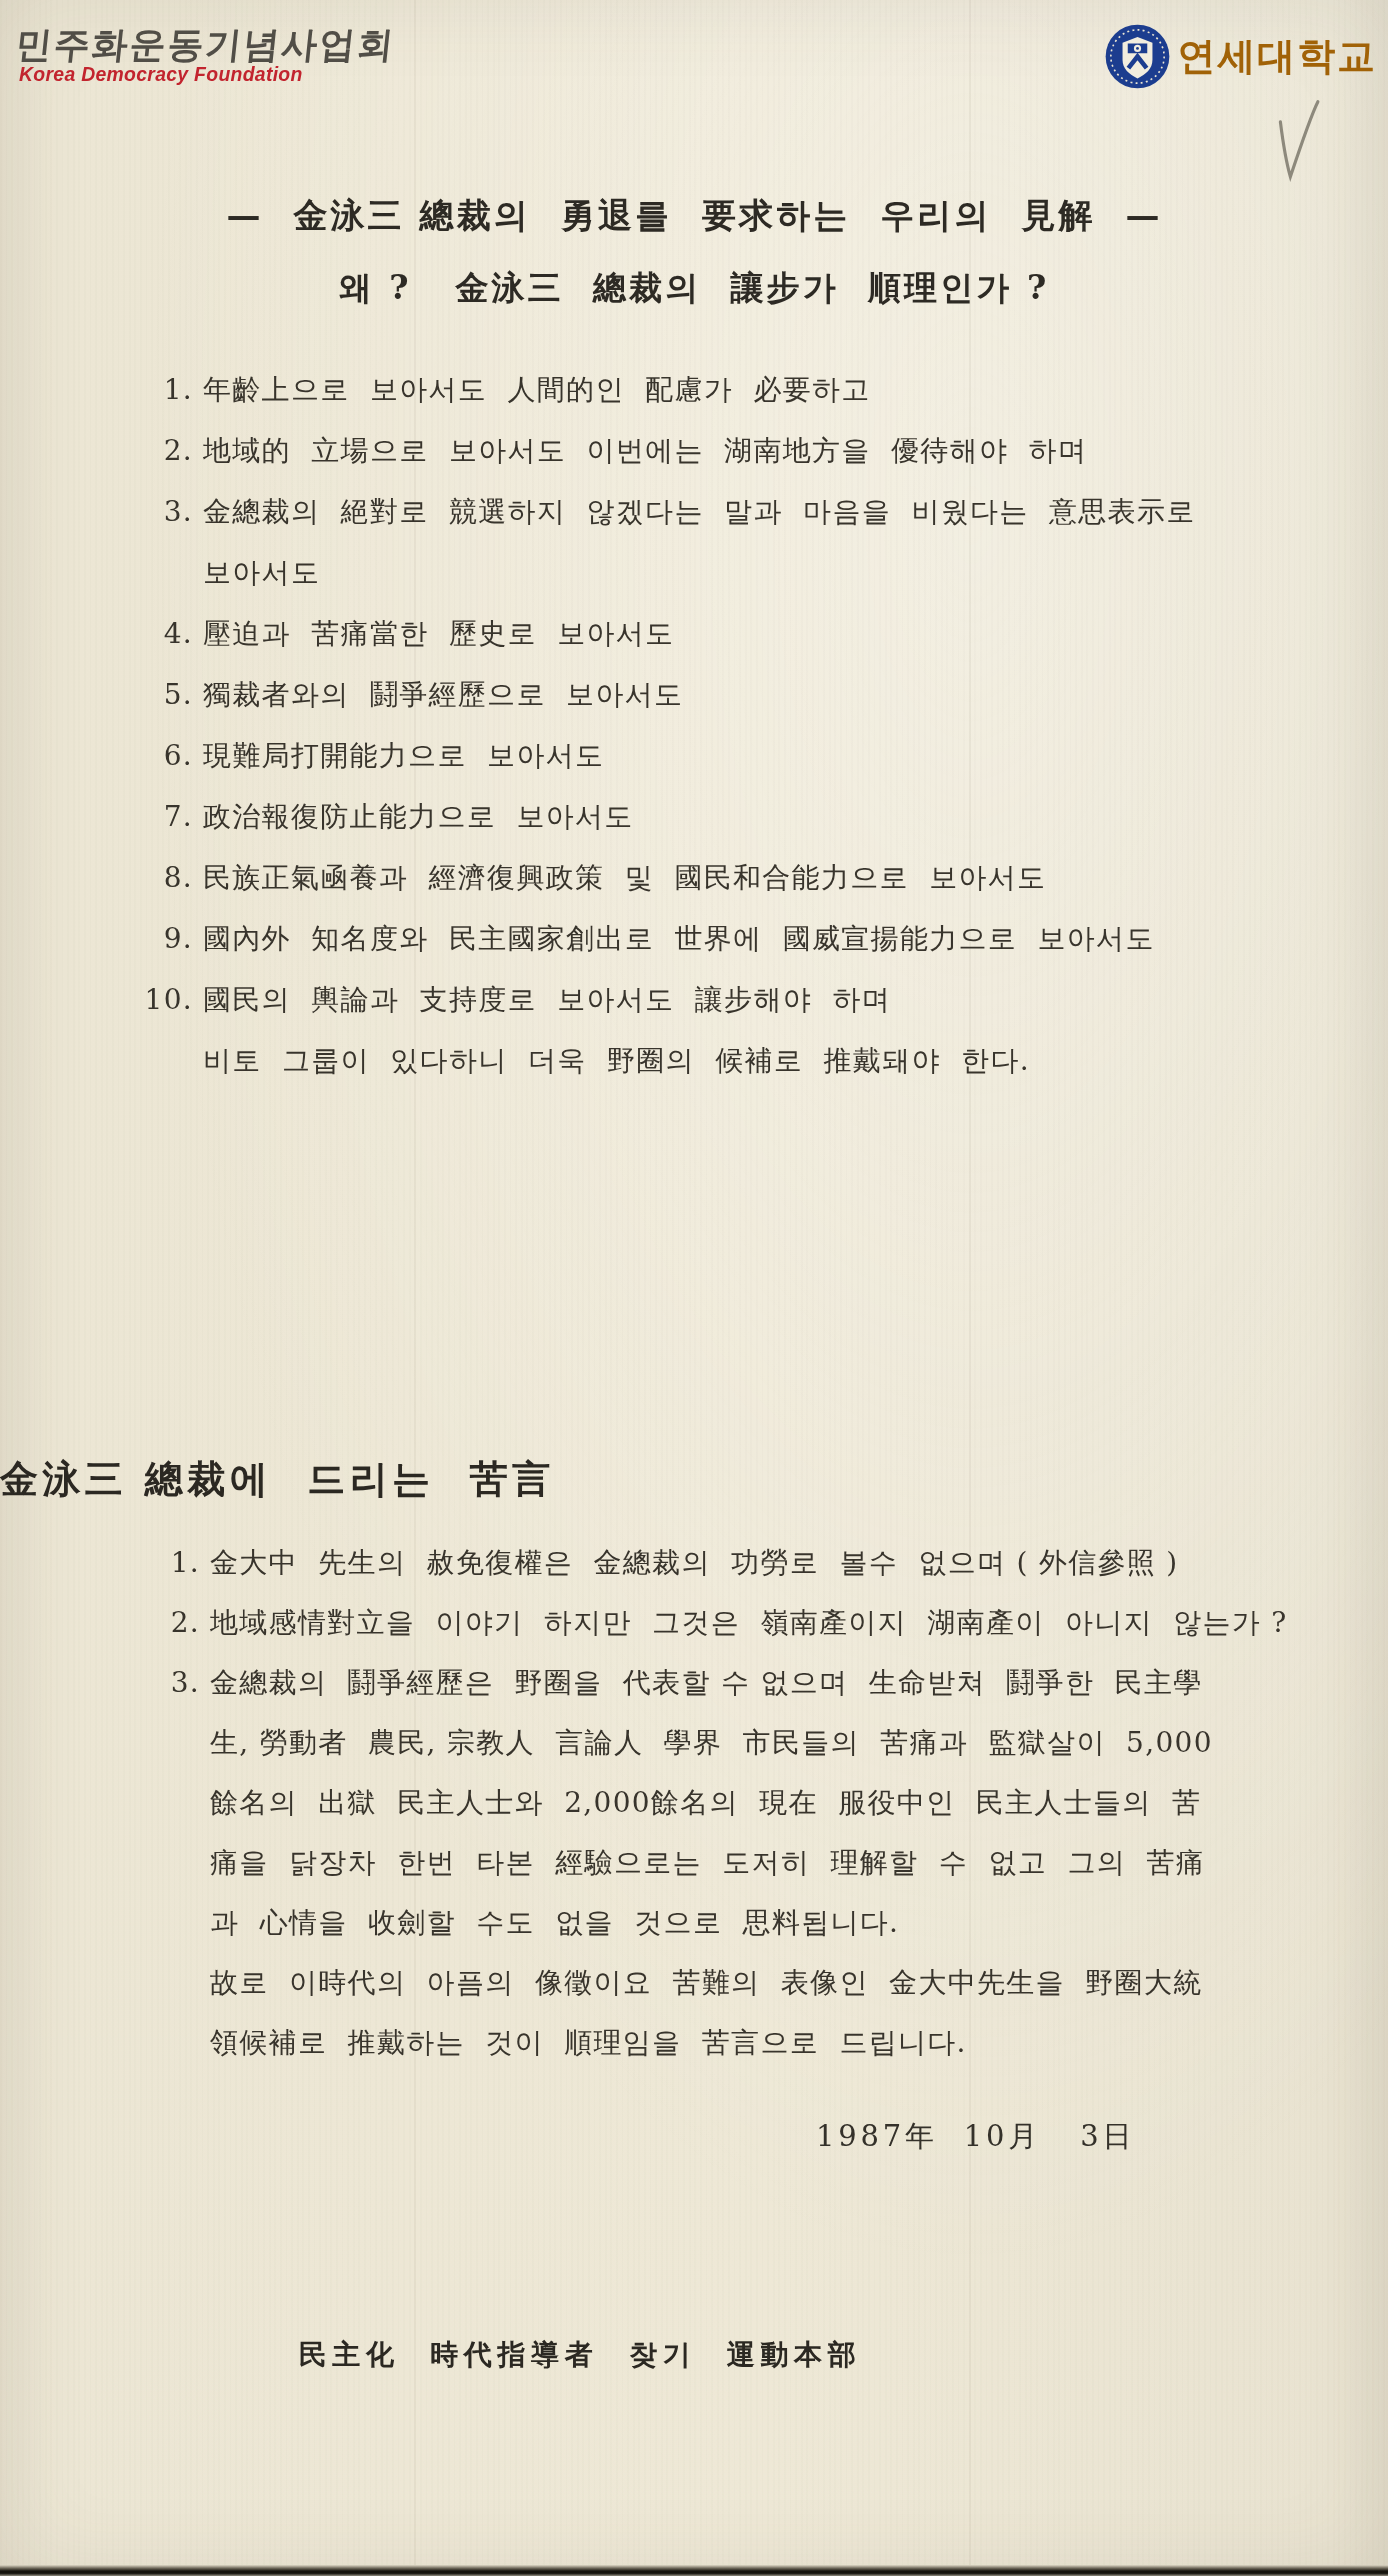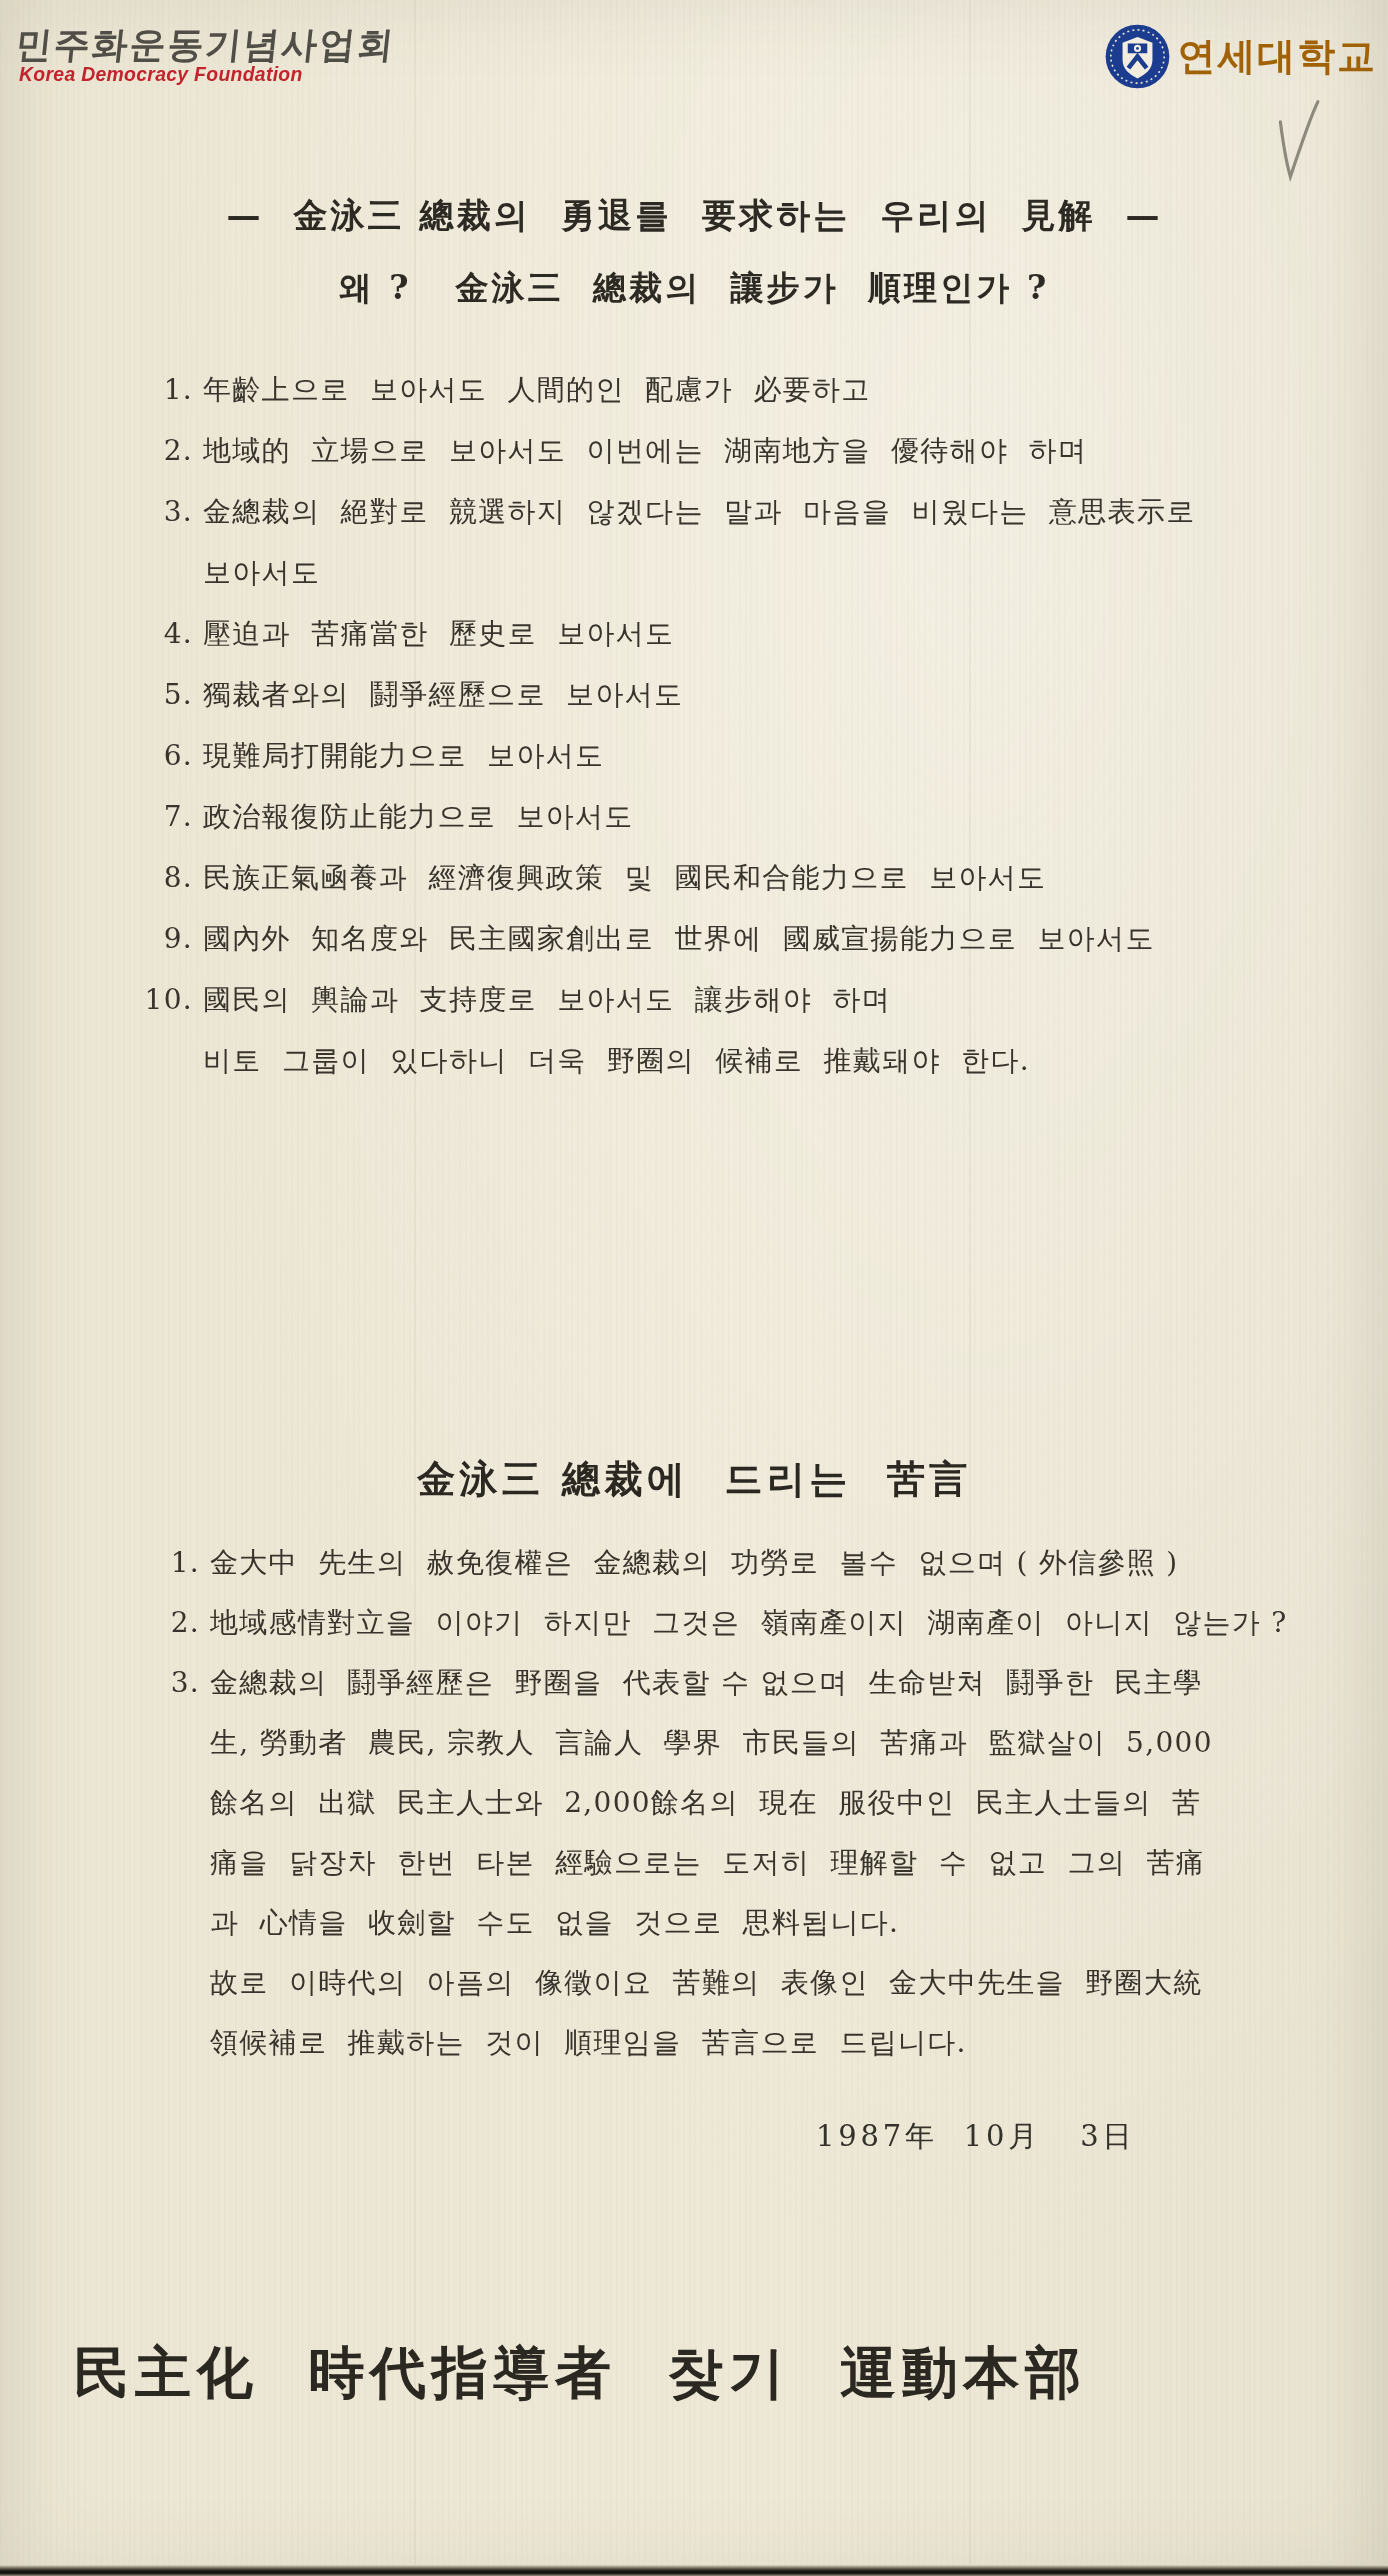--- a/index.html
+++ b/index.html
@@ -36,27 +36,27 @@
 
   
   .list{position:absolute;left:135px;width:1166px;font-size:28px;letter-spacing:1.3px;line-height:61px;}
   .list.main{top:359px;}
   .list.advice{top:1533px;line-height:60px;}
   .row{display:flex;align-items:flex-start;}
   .num{flex:none;width:58px;text-align:right;padding-right:10px;white-space:pre;}
   .txt{flex:1;white-space:pre-wrap;}
   .advice .num{width:65px;}
 
-  .heading2{position:absolute;left:0;width:1389px;top:1454px;text-align:center;
+  .heading2{position:absolute;left:0;width:1389px;top:1454px;
     font-size:38px;font-weight:bold;letter-spacing:4.4px;color:#2b2822;white-space:pre;}
 
   .dateline{position:absolute;left:816px;top:2117px;font-size:29px;letter-spacing:3.8px;
     color:#34312a;white-space:pre;}
   .footerline{position:absolute;left:0;width:1160px;top:2336px;text-align:center;
-    font-size:56px;font-weight:bold;letter-spacing:5.6px;color:#2b2822;white-space:pre;}
+    font-size:28px;font-weight:bold;letter-spacing:5.6px;color:#2b2822;white-space:pre;}
 </style>
 </head>
 <body>
 
 <div class="vignette"></div>
 <div class="crease c1"></div>
 <div class="crease c2"></div>
 
 <div class="org-cal">민주화운동기념사업회</div>
 <div class="org-sub">Korea Democracy Foundation</div>

